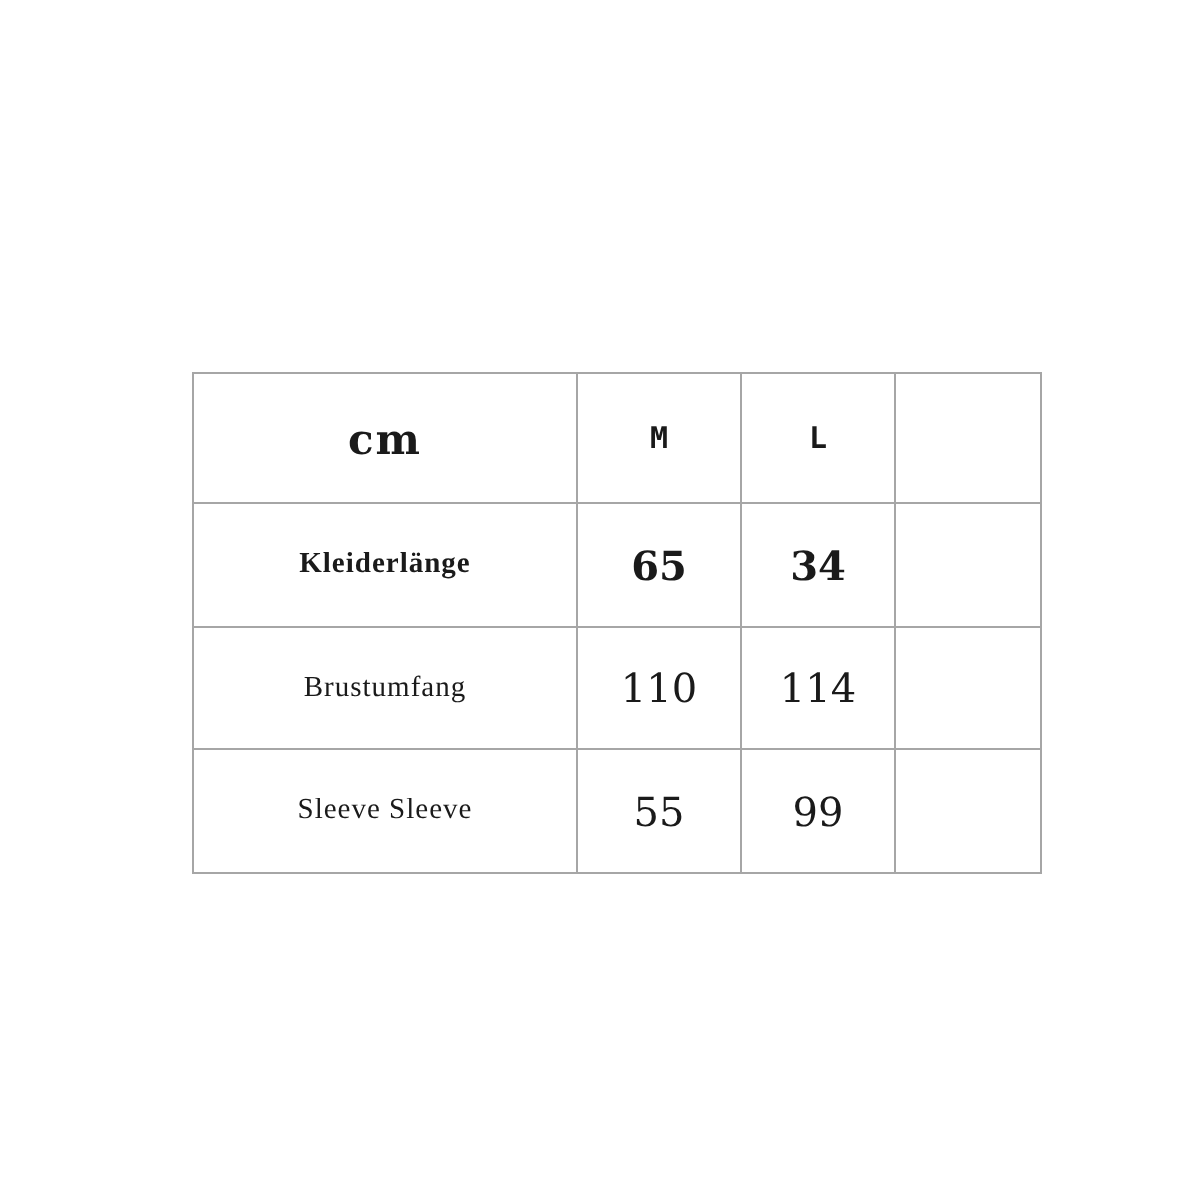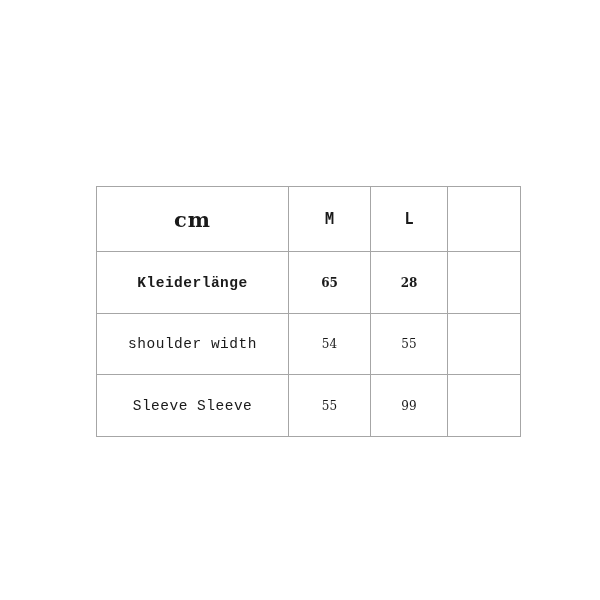--- a/index.html
+++ b/index.html
@@ -63,28 +63,28 @@
   td.size-head {
     font-family: "DejaVu Sans Mono", monospace;
     font-size: 15px;
     font-weight: bold;
   }
 
   
   tr.data-row td { height: 49px; }
 
   td.row-label {
-    font-family: Liberation Mono, monospace;
+    font-family: Liberation Serif, serif;
     font-size: 14.5px;
     letter-spacing: 0.5px;
   }
 
   td.row-value {
     font-family: "DejaVu Serif", serif;
-    font-size: 12px;
+    font-size: 20px;
   }
 
   tr.data-row.emphasis td.row-label,
   tr.data-row.emphasis td.row-value {
     font-weight: bold;
   }
 
   td.blank-cell { }
 </style>
 </head>
@@ -103,31 +103,31 @@
       <tr class="head-row">
         <td class="unit-cell">cm</td>
         <td class="size-head">M</td>
         <td class="size-head">L</td>
         <td class="blank-cell"></td>
       </tr>
 
       <tr class="data-row emphasis">
         <td class="row-label">Kleiderlänge</td>
         <td class="row-value">65</td>
-        <td class="row-value">28</td>
+        <td class="row-value">34</td>
         <td class="blank-cell"></td>
       </tr>
 
-
       <tr class="data-row">
-        <td class="row-label">shoulder width</td>
-        <td class="row-value">54</td>
-        <td class="row-value">55</td>
+        <td class="row-label">Brustumfang</td>
+        <td class="row-value">110</td>
+        <td class="row-value">114</td>
         <td class="blank-cell"></td>
       </tr>
+
 
       <tr class="data-row">
         <td class="row-label">Sleeve Sleeve</td>
         <td class="row-value">55</td>
         <td class="row-value">99</td>
         <td class="blank-cell"></td>
       </tr>
     </tbody>
   </table>
 

